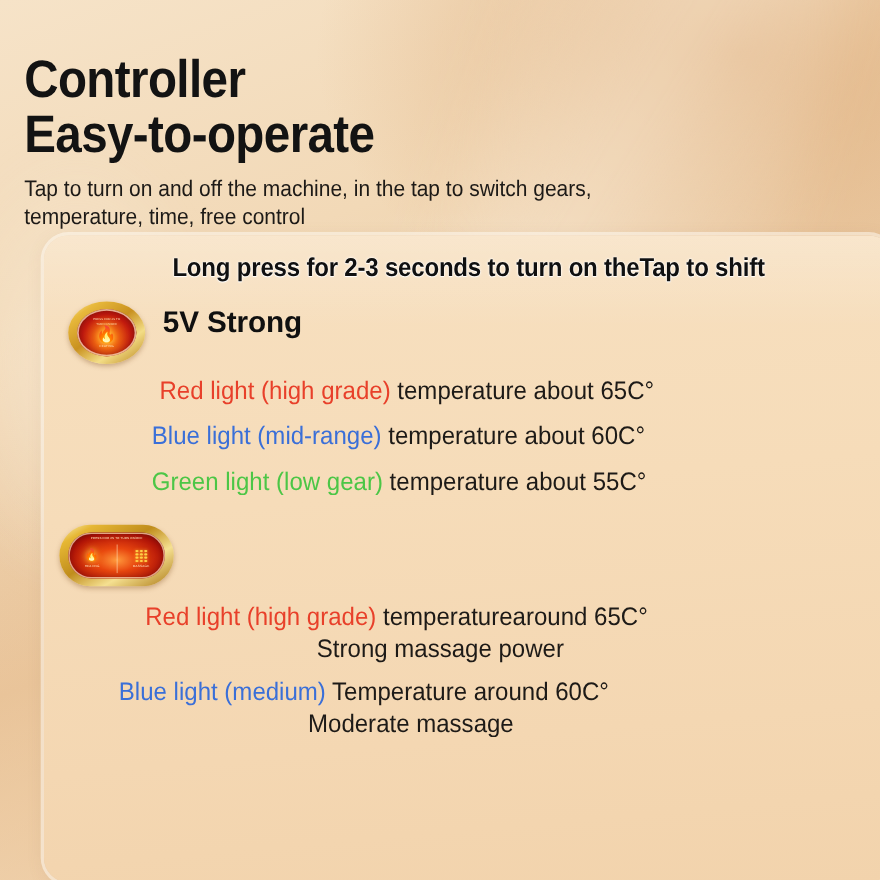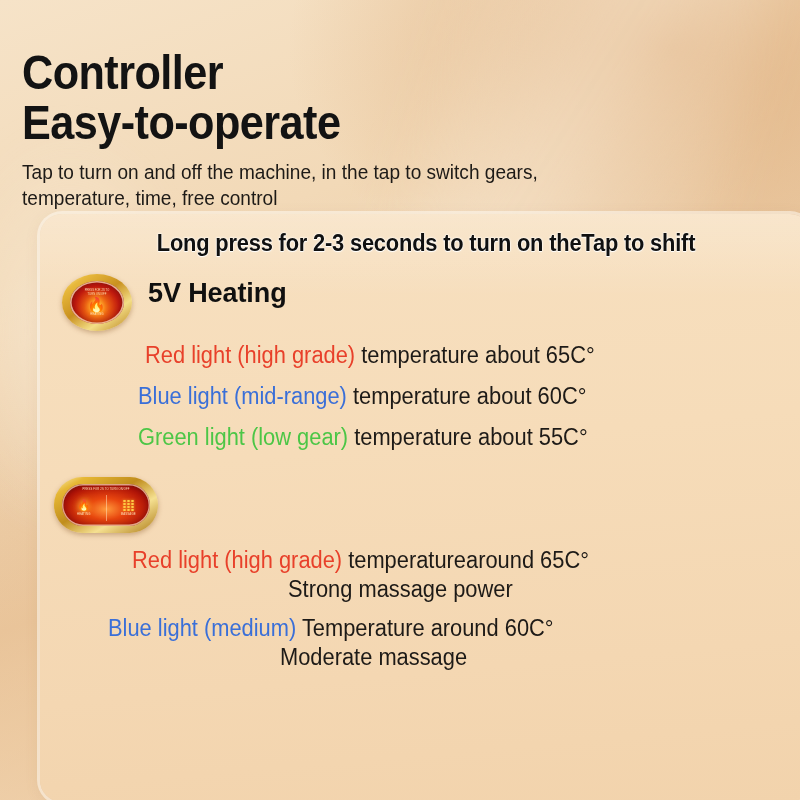--- a/index.html
+++ b/index.html
@@ -300,21 +300,21 @@
 
         <div class="btn-round">
           <div class="face">
             <div class="micro-top">PRESS FOR 2S TO
 TURN ON/OFF</div>
             <div class="flame">🔥</div>
             <div class="micro-bottom">HEATING</div>
           </div>
         </div>
 
-        <div class="sec-title" id="title-heating">5V Heating</div>
+        <div class="sec-title" id="title-heating">5V Strong</div>
       </div>
 
       <div class="lines" id="lines-heating">
         <div class="line r1">
           <span class="tag tag-red">Red light (high grade)</span><span> temperature about 65C°</span>
         </div>
         <div class="line r2">
           <span class="tag tag-blue">Blue light (mid-range)</span><span> temperature about 60C°</span>
         </div>
         <div class="line r3">

